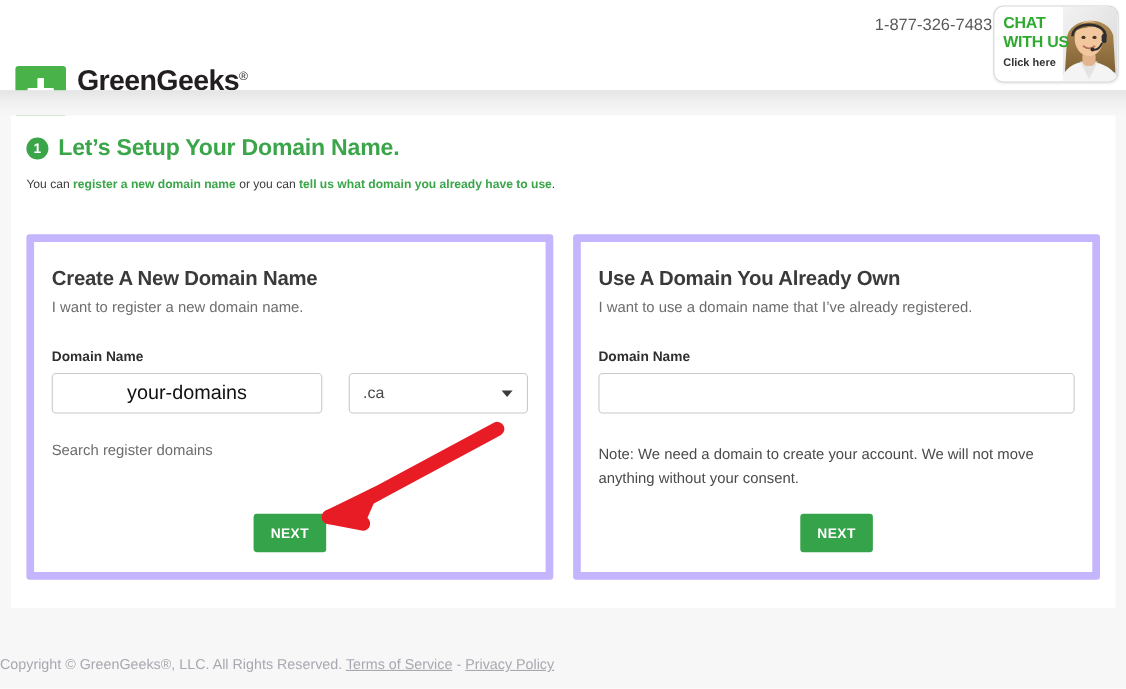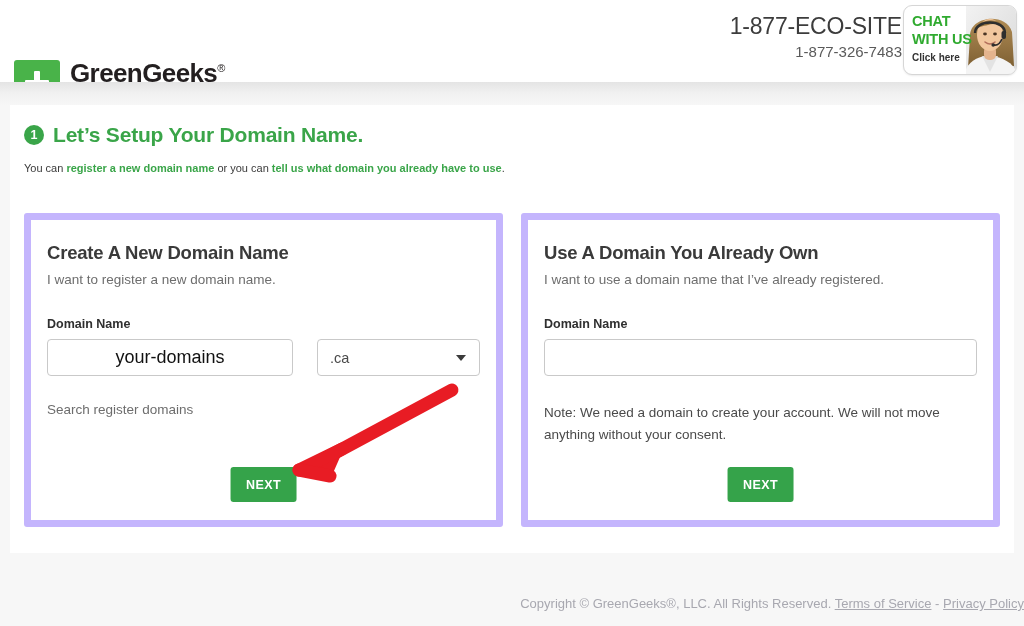--- a/index.html
+++ b/index.html
@@ -308,21 +308,21 @@
     left: 0; top: 0;
     width: 1024px; height: 626px;
     pointer-events: none;
   }
 
   
   .footer {
     position: absolute;
     left: 0; top: 596px;
     width: 1024px;
-    text-align: right;
+    text-align: left;
     font-size: 13px;
     color: #a8a8b0;
   }
   .footer a {
     color: #a8a8b0;
     text-decoration: underline;
   }
 </style>
 </head>
 <body>
@@ -331,21 +331,20 @@
 
   <div class="logo-wrap">
     <div class="logo-mark"></div>
     <div class="logo-text">
       <span class="logo-name"><span>GreenGeeks</span><span class="logo-reg">®</span></span>
       <span class="logo-sub">WEB HOSTING</span>
     </div>
   </div>
 
   <div class="phone-block">
-    <div class="phone-main">1-877-ECO-SITE</div>
     <div class="phone-sub">1-877-326-7483</div>
   </div>
 
   <div class="chat-widget">
     <div class="chat-photo">
       <svg width="50" height="68" viewBox="0 0 50 68" xmlns="http://www.w3.org/2000/svg">
         <defs>
           <linearGradient id="bgG" x1="0" y1="0" x2="1" y2="1">
             <stop offset="0%" stop-color="#f2f2f2"></stop>
             <stop offset="100%" stop-color="#d9d9d9"></stop>

